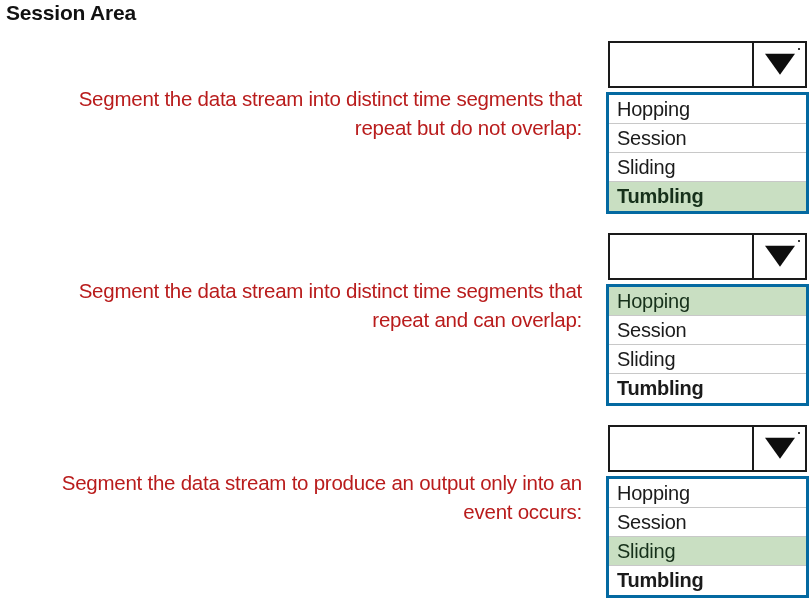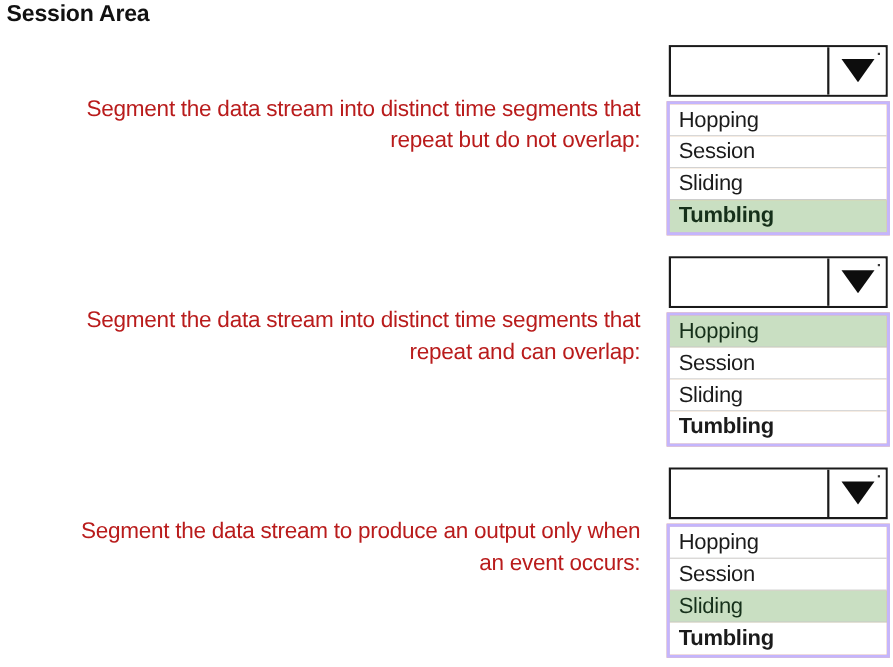--- a/index.html
+++ b/index.html
@@ -103,22 +103,22 @@
     background: #3a3a3a;
   }
 
   
   .option-list {
     position: absolute;
     left: 606px;
     top: 54px;
     width: 203px;
     box-sizing: border-box;
-    border: 3px solid #c4b5fd;
-    background: #fdba74;
+    border: 3px solid #0369a1;
+    background: #eab308;
   }
   .option-item {
     height: 29px;
     line-height: 29px;
     box-sizing: border-box;
     padding-left: 8px;
     font-size: 20px;
     letter-spacing: -0.25px;
     color: #1b1b1b;
     background: #ffffff;
@@ -172,21 +172,21 @@
 
   <div class="option-list">
     <div class="option-item selected">Hopping</div>
     <div class="option-item">Session</div>
     <div class="option-item">Sliding</div>
     <div class="option-item">Tumbling</div>
   </div>
 </div>
 
 <div class="qa-group g3">
-  <div class="question-text">Segment the data stream to produce an output only when an event occurs:</div>
+  <div class="question-text">Segment the data stream to produce an output only into an event occurs:</div>
 
   <div class="combo">
     <div class="combo-value" title=""></div>
     <div class="combo-arrow-cell">
       <span class="arrow-glyph"></span>
       <span class="arrow-dot"></span>
     </div>
   </div>
 
   <div class="option-list">

